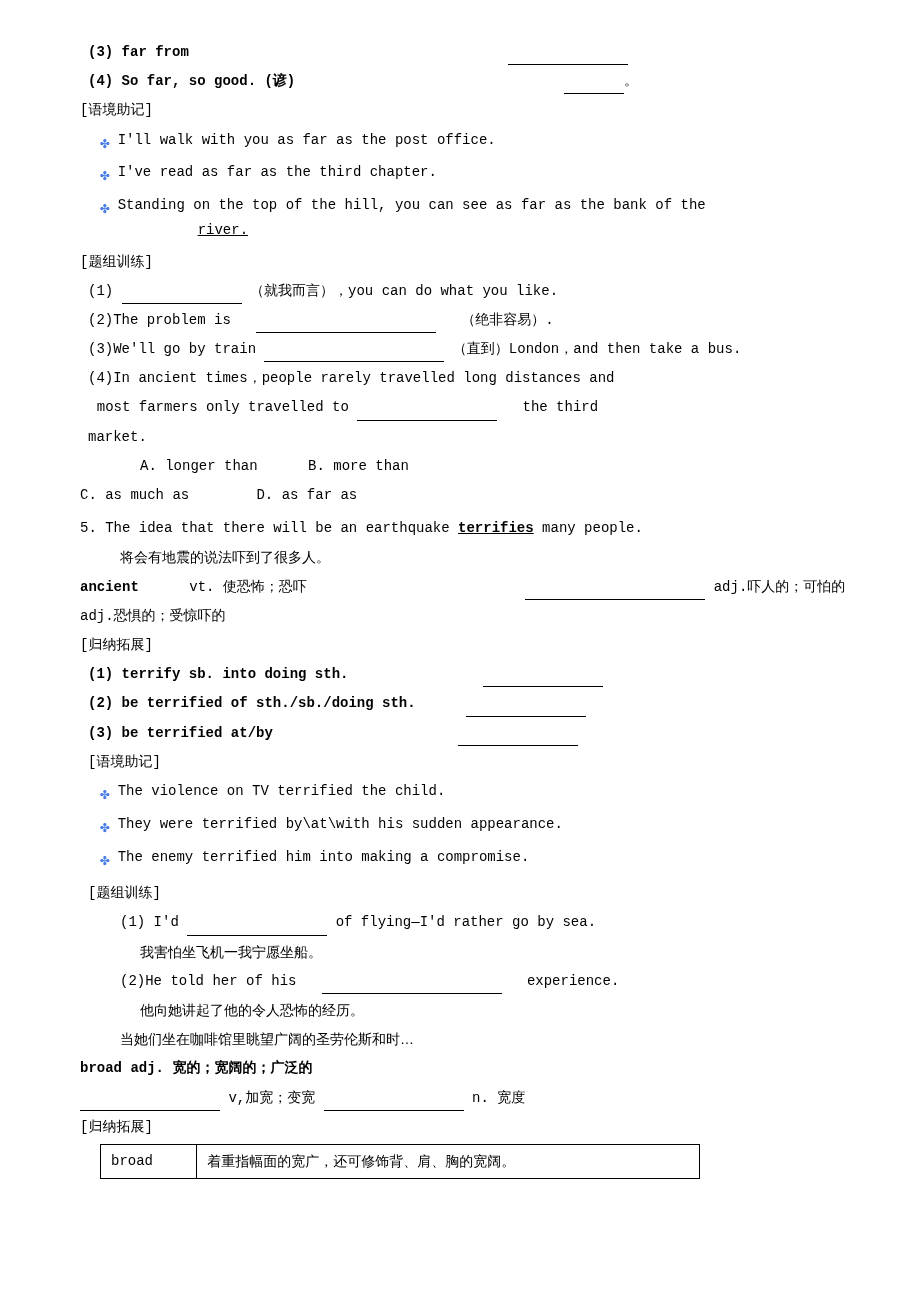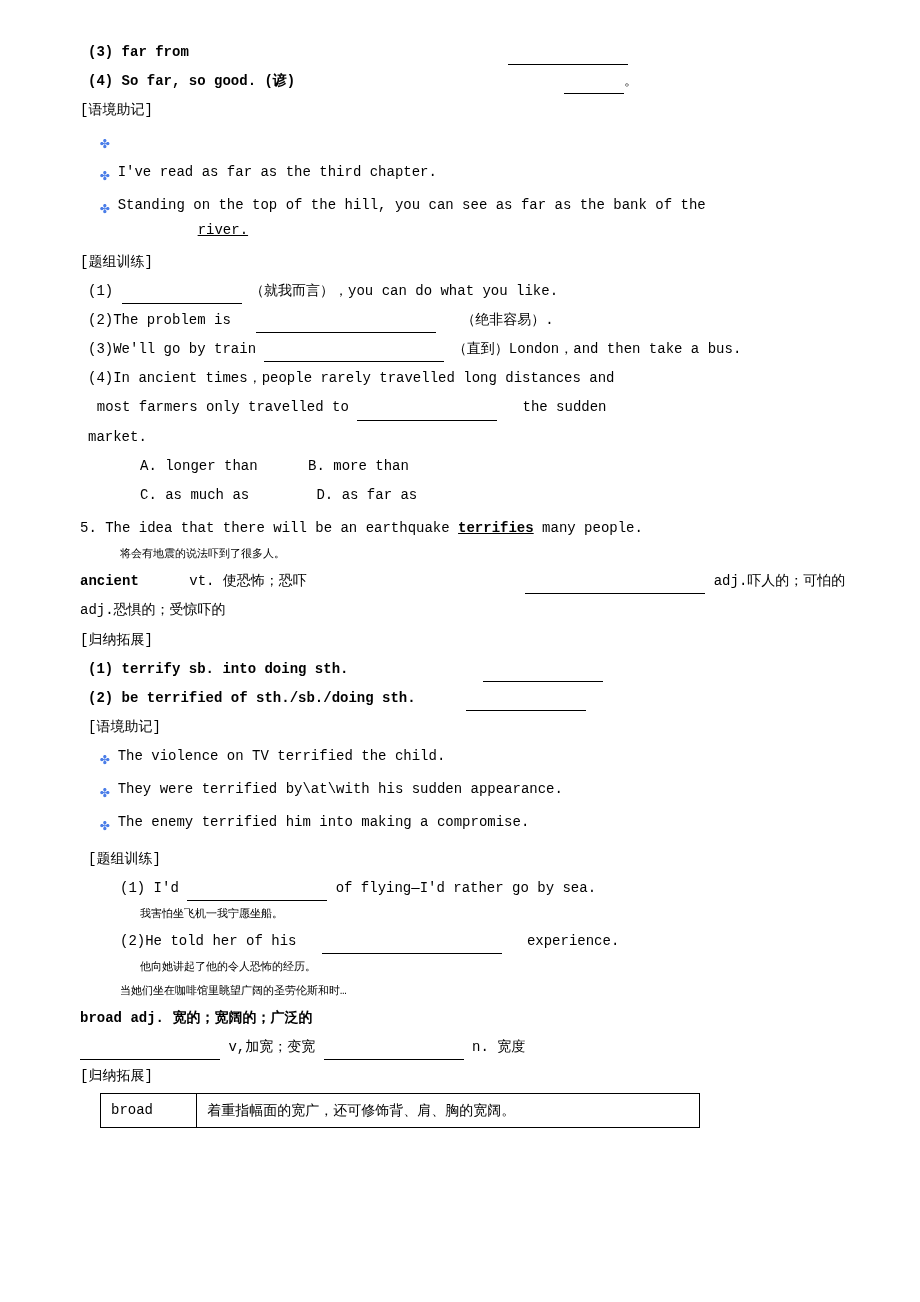--- a/index.html
+++ b/index.html
@@ -77,22 +77,22 @@
       flex-shrink: 0;
       font-weight: bold;
     }
     .bullet-text {
       flex: 1;
     }
     .line {
       margin-bottom: 4px;
     }
     .chinese-text {
-      font-family: Liberation Mono, monospace;
-      font-size: 11px;
+      font-family: Liberation Sans, sans-serif;
+      font-size: 14px;
     }
     table.summary-table {
       border-collapse: collapse;
       margin-left: 20px;
       margin-top: 4px;
       width: 600px;
     }
     table.summary-table td {
       border: 1px solid #000;
       padding: 4px 10px;
@@ -126,20 +126,21 @@
     &nbsp;&nbsp;&nbsp;&nbsp;&nbsp;&nbsp;&nbsp;&nbsp;&nbsp;&nbsp;&nbsp;&nbsp;&nbsp;&nbsp;&nbsp;&nbsp;&nbsp;&nbsp;&nbsp;&nbsp;&nbsp;&nbsp;&nbsp;&nbsp;&nbsp;&nbsp;&nbsp;&nbsp;&nbsp;&nbsp;
     <span class="blank-short"></span>。
   </div>
 
   <div class="section line">
     <span>[语境助记]</span>
   </div>
 
   <div class="bullet-item">
     <span class="bullet-cross">✤</span>
+    <span class="bullet-text">I'll walk with you as far as the post office.</span>
   </div>
 
   <div class="bullet-item">
     <span class="bullet-cross">✤</span>
     <span class="bullet-text">I've read as far as the third chapter.</span>
   </div>
 
   <div class="bullet-item">
     <span class="bullet-cross">✤</span>
     <span class="bullet-text">
@@ -173,32 +174,32 @@
   </div>
 
   <div class="section line indent1">
     <span>(4)In ancient times，people rarely travelled long distances and</span>
   </div>
   <div class="section line">
     &nbsp;
     <span>most farmers only travelled to</span>
     <span class="blank-medium"></span>
     &nbsp;
-    <span>the sudden</span>
+    <span>the third</span>
   </div>
   <div class="section line indent1">
     <span>market.</span>
   </div>
 
   <div class="section line" style="margin-left:60px;">
     <span>A. longer than</span>
     &nbsp;&nbsp;&nbsp;&nbsp;
     <span>B. more than</span>
   </div>
-  <div class="section line" style="margin-left:60px;">
+  <div class="section line" style="">
     <span>C. as much as</span>
     &nbsp;&nbsp;&nbsp;&nbsp;&nbsp;&nbsp;
     <span>D. as far as</span>
   </div>
 
   <div class="section line" style="margin-top:8px;">
     <span>5. The idea that there will be an earthquake </span><span class="bold underline">terrifies</span><span> many people.</span>
   </div>
   <div class="section line indent2 chinese-text">
     <span>将会有地震的说法吓到了很多人。</span>
@@ -221,20 +222,25 @@
   </div>
 
   <div class="section line indent1">
     <span class="bold">(1) terrify sb. into doing sth.</span>
     &nbsp;&nbsp;&nbsp;&nbsp;&nbsp;&nbsp;&nbsp;&nbsp;&nbsp;&nbsp;&nbsp;&nbsp;&nbsp;&nbsp;
     <span class="blank"></span>
   </div>
   <div class="section line indent1">
     <span class="bold">(2) be terrified of sth./sb./doing sth.</span>
     &nbsp;&nbsp;&nbsp;&nbsp;
+    <span class="blank"></span>
+  </div>
+  <div class="section line indent1">
+    <span class="bold">(3) be terrified at/by</span>
+    &nbsp;&nbsp;&nbsp;&nbsp;&nbsp;&nbsp;&nbsp;&nbsp;&nbsp;&nbsp;&nbsp;&nbsp;&nbsp;&nbsp;&nbsp;&nbsp;&nbsp;&nbsp;&nbsp;&nbsp;
     <span class="blank"></span>
   </div>
 
   <div class="section line" style="margin-top:4px;">
     <span class="indent1">[语境助记]</span>
   </div>
 
   <div class="bullet-item">
     <span class="bullet-cross">✤</span>
     <span class="bullet-text">The violence on TV terrified the child.</span>

